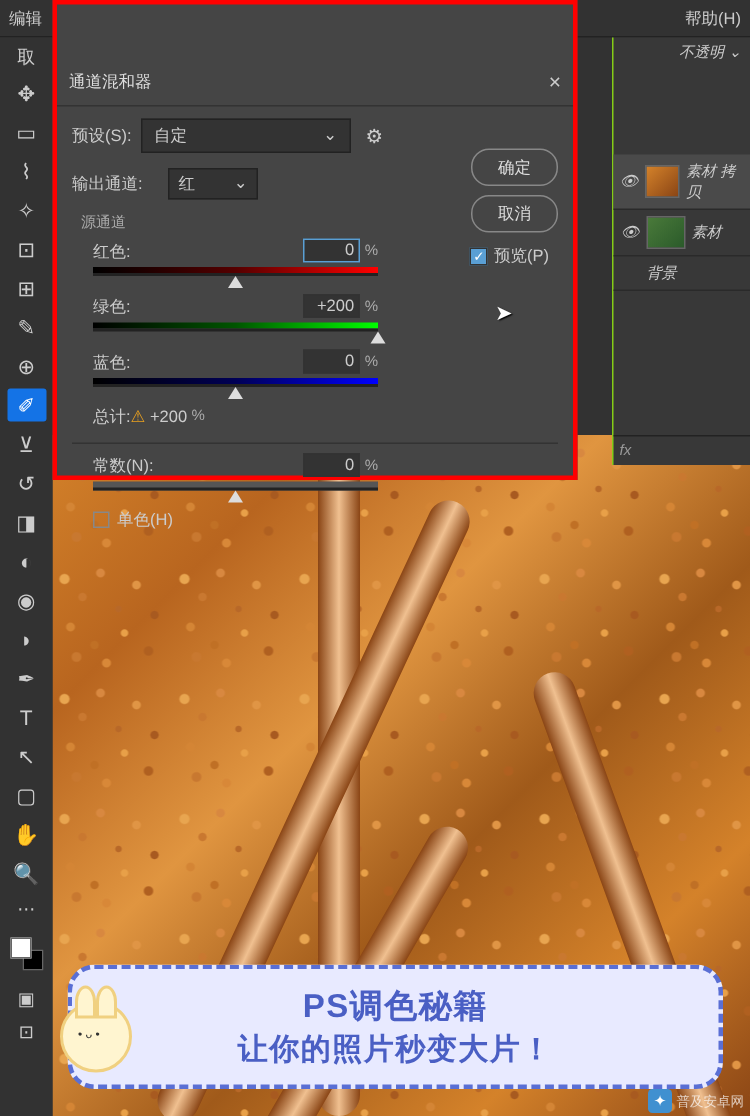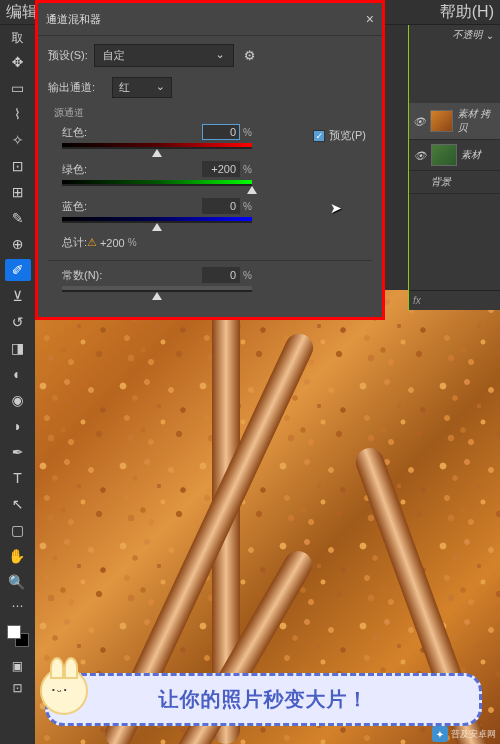--- a/index.html
+++ b/index.html
@@ -95,41 +95,42 @@
   left: 0;
   right: 0;
   height: 25px;
   background: #323232;
   border-bottom: 1px solid #222;
   display: flex;
   align-items: center;
   padding: 0 6px;
   gap: 10px;
 }
-.top-menu { color: #ccc; font-size: 16px; cursor: pointer; }
+.top-menu { color: #ccc; font-size: 11px; cursor: pointer; }
 
 .dialog-wrap {
   position: absolute;
   top: 0;
   left: 35px;
   width: 350px;
   height: 320px;
   border: 3px solid #ff0000;
   background: #454545;
   z-index: 10;
 }
 .dialog-title {
   height: 24px;
   background: #454545;
   display: flex;
   align-items: center;
   padding: 16px 8px;
   color: #ddd;
   font-size: 11px;
   border-bottom: 1px solid #333;
+  margin-top: 35px;
 }
 .dialog-close {
   margin-left: auto;
   font-size: 14px;
   cursor: pointer;
   color: #ccc;
 }
 .dialog-body {
   padding: 8px 10px;
   height: calc(100% - 24px);
@@ -488,20 +489,24 @@
   <div class="dialog-body">
     <div class="preset-row">
       <label>预设(S):</label>
       <div class="preset-select">
         <span>自定</span>
         <span style="float:right">⌄</span>
       </div>
       <span class="gear">⚙</span>
     </div>
 
+    <div class="dlg-buttons">
+      <div class="dlg-btn">确定</div>
+      <div class="dlg-btn">取消</div>
+    </div>
     <div class="preview-chk">
       <span class="chk">✓</span>
       <span>预览(P)</span>
     </div>
 
     <div class="output-row">
       <label>输出通道:</label>
       <div class="output-select">
         <span>红</span>
         <span style="float:right">⌄</span>
@@ -566,20 +571,24 @@
         <span class="slider-value">
           <input class="value-input plain" value="0" style="">
           <span class="pct">%</span>
         </span>
       </div>
       <div class="slider-track gray">
         <div class="slider-thumb" style="left:50%"></div>
       </div>
     </div>
 
+    <div class="mono-chk">
+      <span class="chk"></span>
+      <span>单色(H)</span>
+    </div>
   </div>
 </div>
 
 <div class="cursor-arrow">➤</div>
 
 <div class="right-panel">
   <div class="opacity-row">
     <span>不透明</span>
     <span>⌄</span>
   </div>
@@ -600,19 +609,20 @@
   </div>
   <div class="panel-footer">
     <span>fx</span>
   </div>
 </div>
 
 <div class="banner">
   <div class="banner-bunny">
     <div class="bunny-face">• ᴗ •</div>
   </div>
+  <div class="banner-text1">PS调色秘籍</div>
   <div class="banner-text2">让你的照片秒变大片！</div>
 </div>
 
 <div class="watermark">
   <span class="logo">✦</span>
   <span>普及安卓网</span>
 </div>
 
 </body></html>

